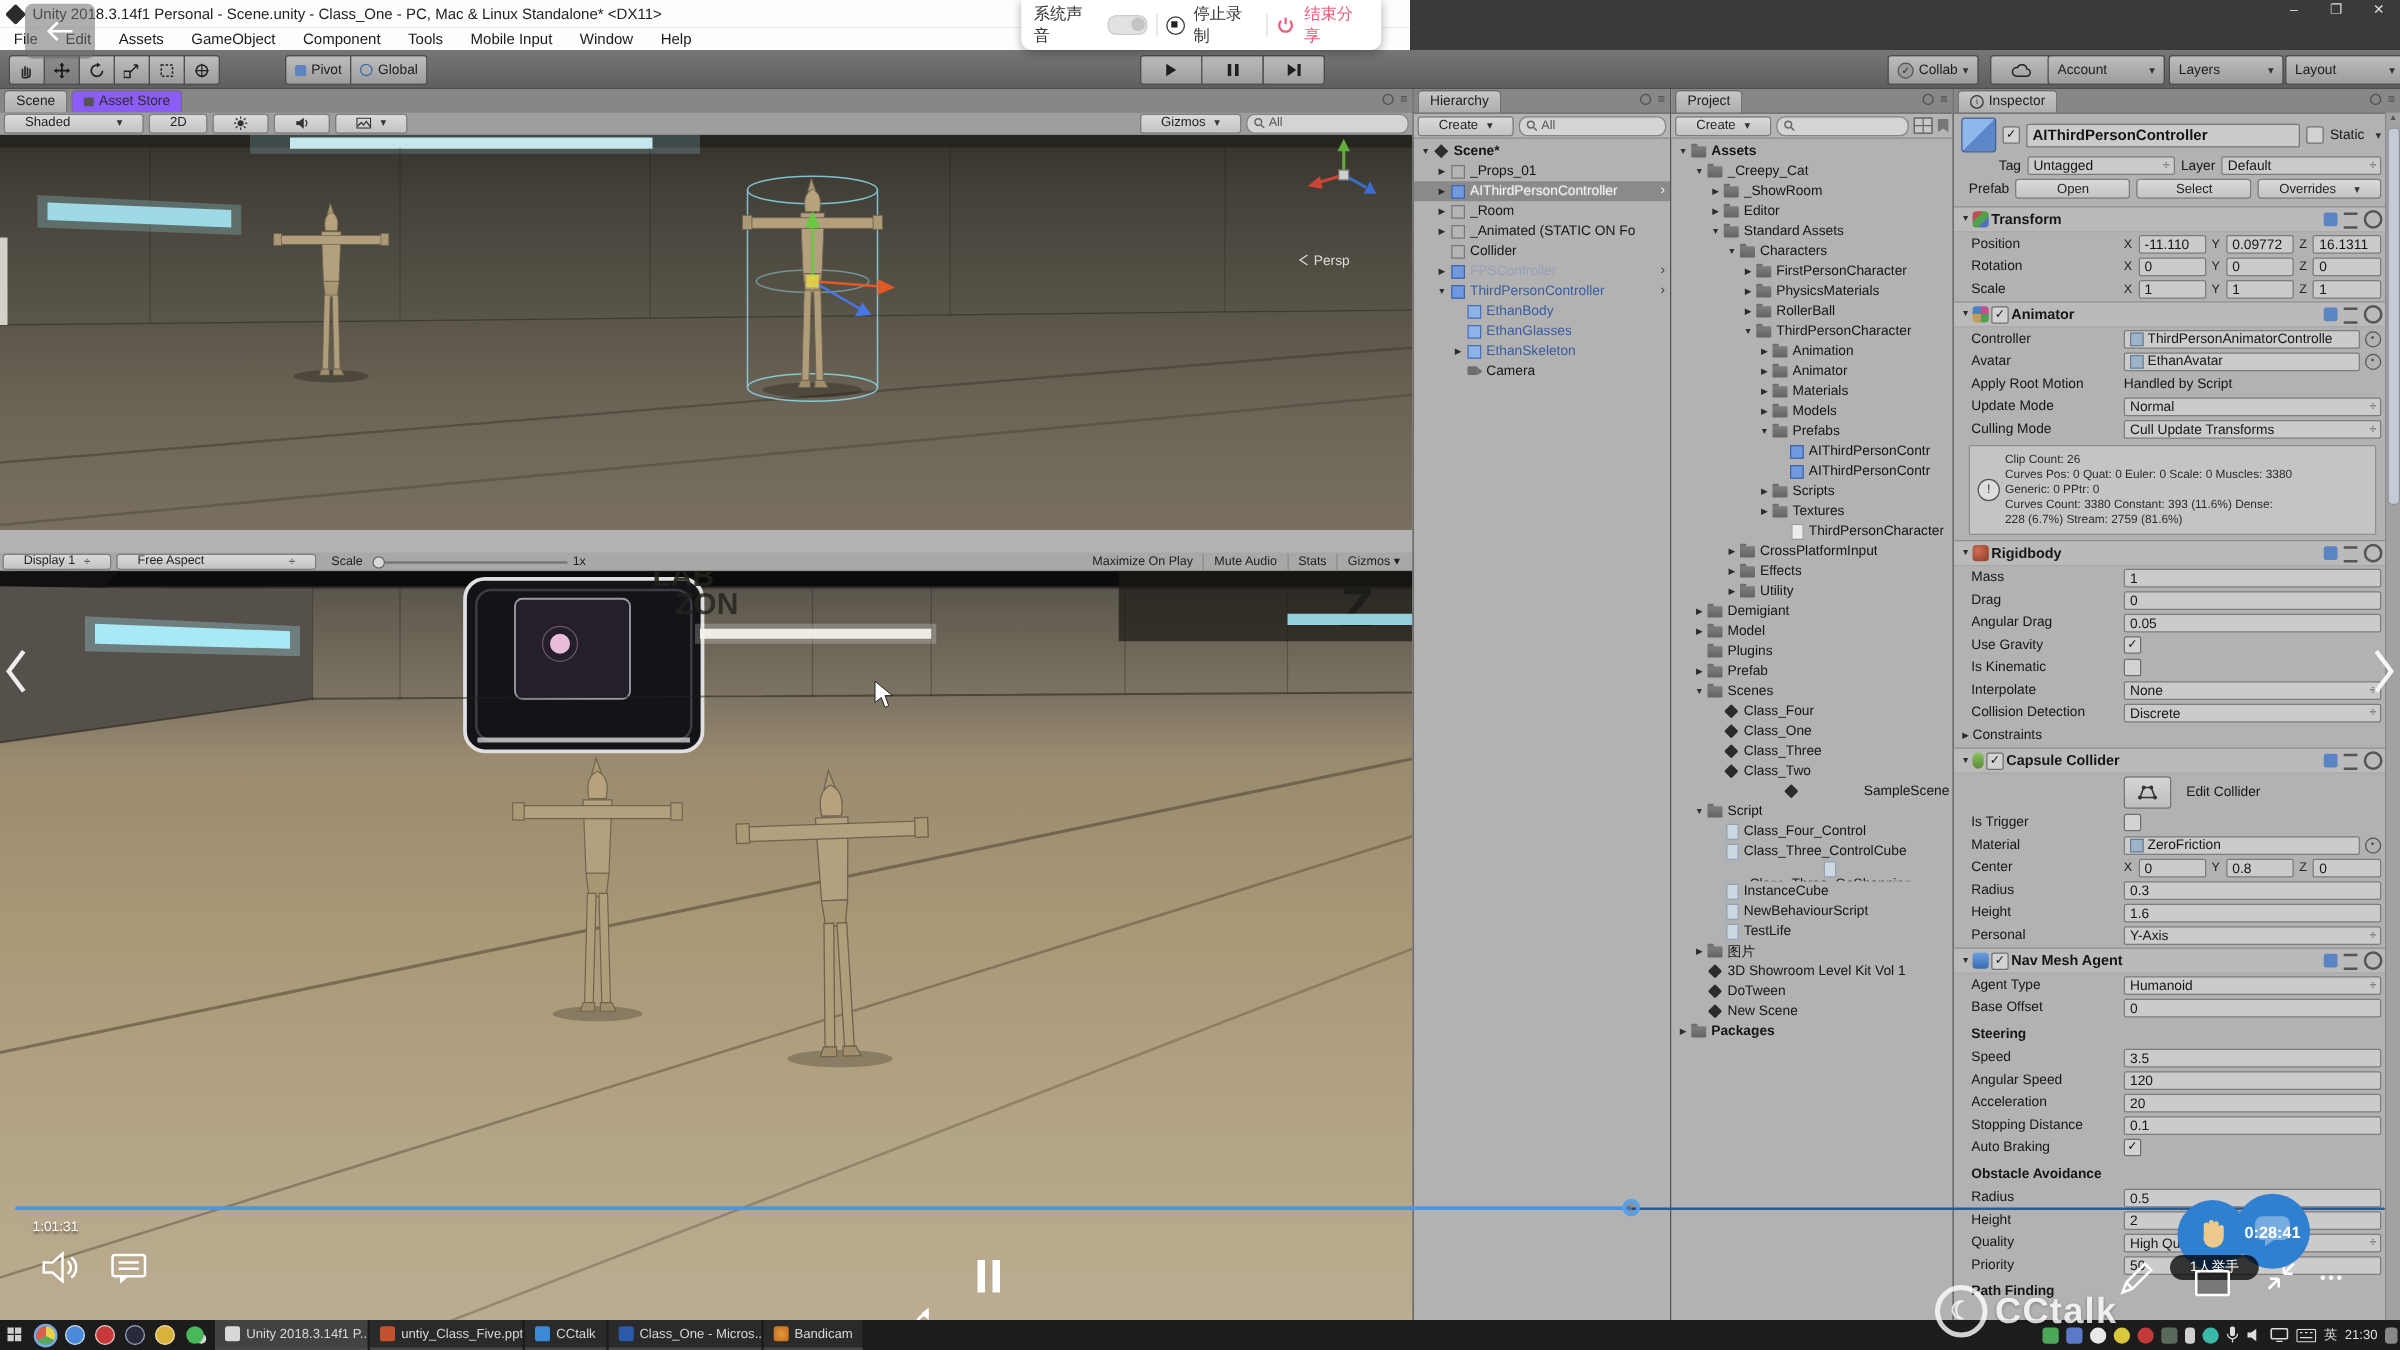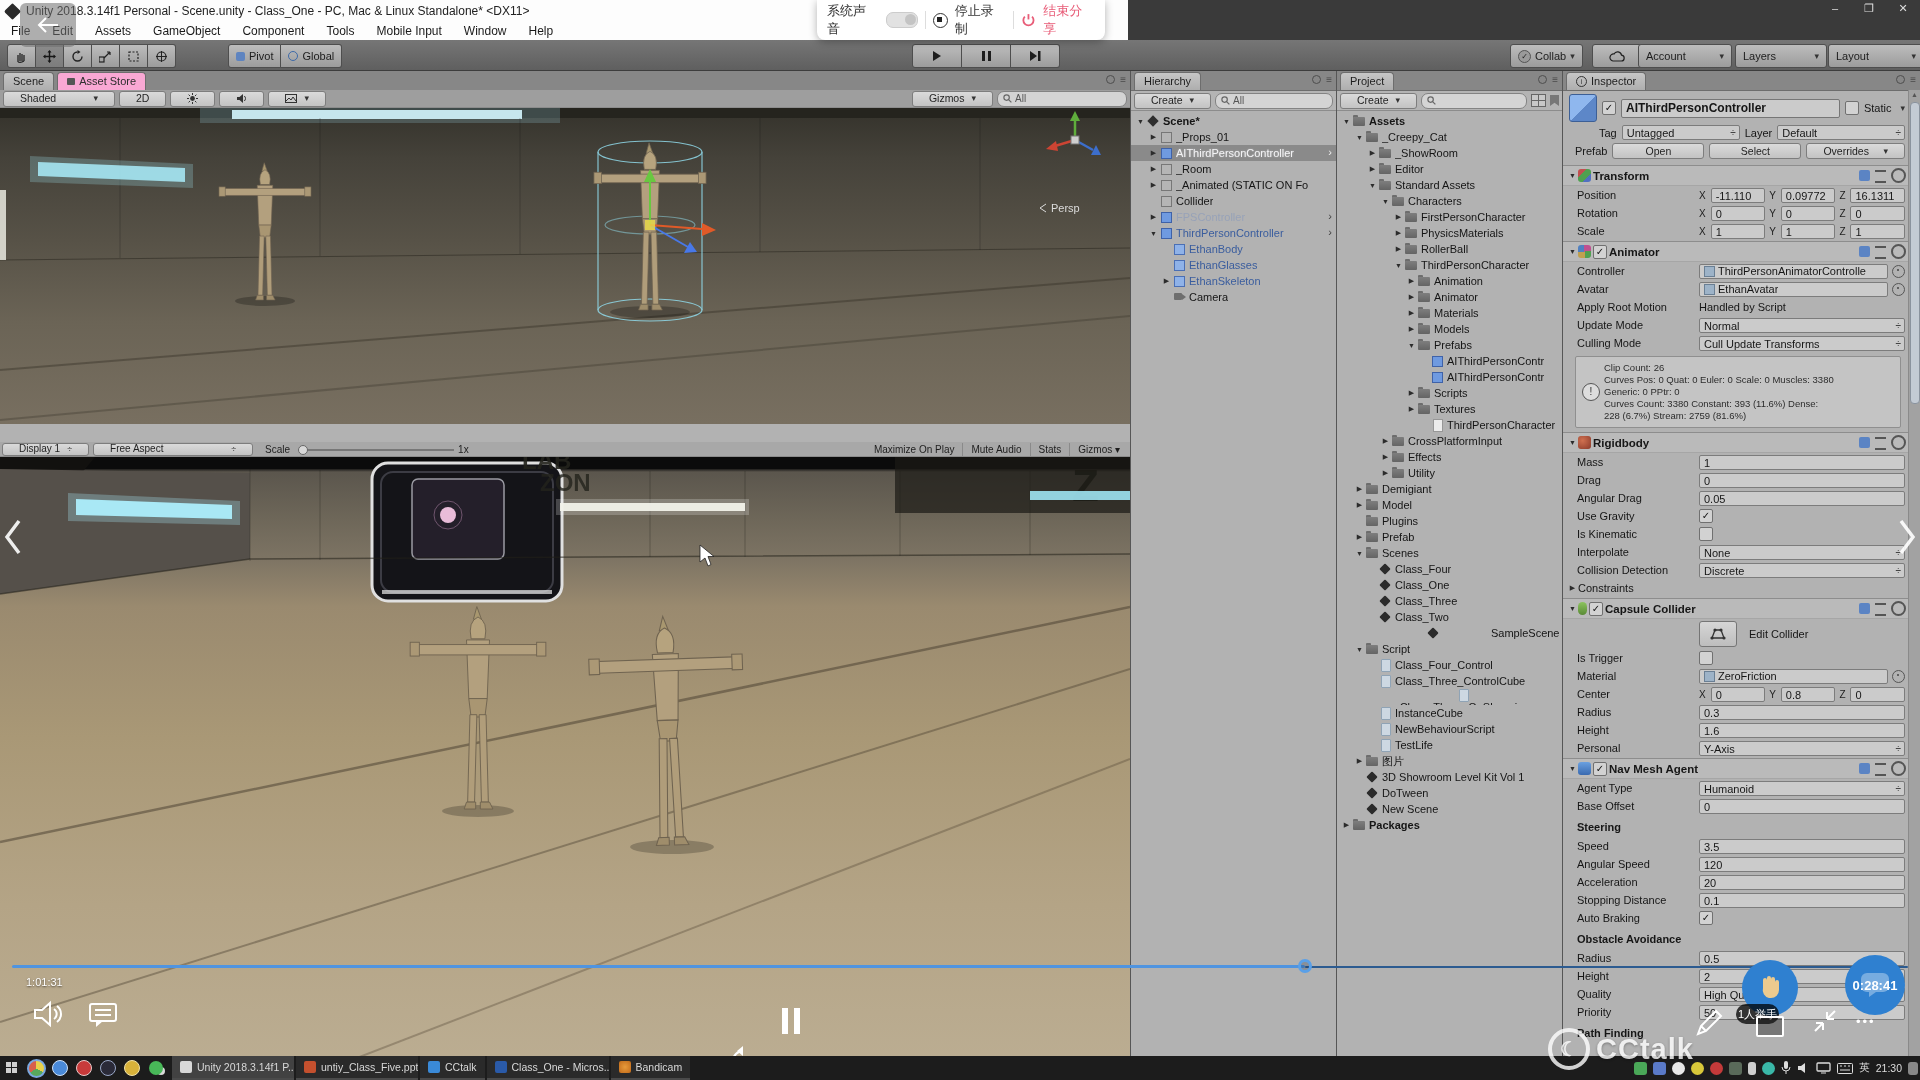--- a/index.html
+++ b/index.html
@@ -28,21 +28,21 @@
 .tgrp{position:absolute;top:4px;display:flex}
 .tbtn{height:22px;background:linear-gradient(#bdbdbd,#9c9c9c);border:1px solid #4e4e4e;border-left:none;display:flex;align-items:center;justify-content:center;padding:0 7px;font-size:11px;color:#1d1d1d}
 .tgrp .tbtn:first-child{border-left:1px solid #4e4e4e;border-radius:3px 0 0 3px}
 .tgrp .tbtn:last-child{border-radius:0 3px 3px 0}
 .tbtn.active{background:linear-gradient(#8b8b8b,#7d7d7d)}
 .ddar{font-size:9px;color:#333;margin-left:4px}
 .ti{display:block}
 
 .tabbar{background:#878787;border-bottom:1px solid #6d6d6d;display:flex;align-items:flex-end;position:relative}
 .tab{height:17px;line-height:17px;padding:0 9px;font-size:11px;color:#1d1d1d;background:linear-gradient(#c6c6c6,#aeaeae);border:1px solid #6d6d6d;border-bottom:none;border-radius:4px 4px 0 0;margin-left:3px;display:flex;align-items:center;gap:4px}
-.tab.inactive{background:#f9a8d4;color:#2e2e2e}
+.tab.inactive{background:#8b5cf6;color:#2e2e2e}
 .tbicons{position:absolute;right:4px;top:4px;display:flex;gap:5px;color:#4a4a4a;font-size:10px;align-items:center}
 .lockdot{width:7px;height:7px;border:1.2px solid #4e4e4e;border-radius:50%}
 .ptool{height:20px;background:#b4b4b4;border-bottom:1px solid #8c8c8c;display:flex;align-items:center;padding:0 3px;gap:4px;box-sizing:border-box}
 .btn-sm{height:16px;line-height:15px;padding:0 16px;font-size:10.5px;background:linear-gradient(#dadada,#c3c3c3);border:1px solid #7d7d7d;border-radius:3px;color:#1f1f1f;display:flex;align-items:center;gap:3px;box-sizing:border-box}
 .search{flex:1;height:14px;background:#d4d4d4;border:1px solid #838383;border-radius:7px;display:flex;align-items:center;padding:0 5px;font-size:10px;color:#555;gap:3px;overflow:hidden}
 
 .trow{height:16px;display:flex;align-items:center;font-size:11px;color:#151515;position:relative;white-space:nowrap;overflow:hidden}
 .trow.sel{background:#8a8a8a}
 .trow.sel .lbl{color:#f4f4f6;text-shadow:0 0 2px rgba(255,255,255,.4)}
 .arr{width:11px;font-size:7px;color:#2c2c2c;text-align:center;flex:none}
@@ -100,21 +100,21 @@
 .pov{z-index:90}
 #pbar{left:12px;top:964px;width:1896px;height:6px;z-index:90}
 #pfill{position:absolute;left:0;top:1px;height:3px;background:#4f94e0;border-radius:2px}
 #prest{position:absolute;right:0;top:1.5px;height:2px;background:#2c5b90;border-radius:2px}
 #pknob{position:absolute;top:-5px;width:14px;height:14px;border:3px solid #5aa0e8;border-radius:50%;background:rgba(18,40,70,.25);box-sizing:border-box}
 .ptime{color:#fff;font-size:11px;z-index:90;text-shadow:0 1px 2px rgba(0,0,0,.6)}
 .pcbtn{color:#fff;z-index:90}
 .circnum{position:relative;width:34px;height:34px}
 .circnum .num{position:absolute;left:0;top:12px;width:100%;text-align:center;font-size:9px;color:#fff}
 .bluecirc{border-radius:50%;background:#2f80d0;z-index:91;display:flex;align-items:center;justify-content:center}
-.tooltip{background:rgba(0,0,0,.75);border-radius:11px;color:#fff;font-size:11px;line-height:20px;padding:0 2px;z-index:92;white-space:nowrap}
+.tooltip{background:rgba(0,0,0,.75);border-radius:11px;color:#fff;font-size:11px;line-height:20px;padding:0 16px;z-index:92;white-space:nowrap}
 .tvico{width:24px;height:17px;border:2px solid #fff;border-radius:2px;background:rgba(30,30,30,.4);z-index:93}
 .dots{color:#fff;font-size:13px;letter-spacing:2px;z-index:92}
 
 #taskbar{left:0;top:1056px;width:1920px;height:24px;background:#1c1c1c;display:flex;align-items:center;z-index:94}
 .tico{width:24px;height:24px;display:flex;align-items:center;justify-content:center;flex:none}
 .winlogo{width:12px;height:12px;display:grid;grid-template-columns:5px 5px;grid-template-rows:5px 5px;gap:1px}
 .winlogo span{background:#cfcfcf}
 .dot{border-radius:50%;display:block}
 .tapp{height:24px;display:flex;align-items:center;gap:5px;padding:0 8px;font-size:10.5px;color:#d8d8d8;background:#2a2a2a;margin-right:2px;max-width:122px;overflow:hidden;white-space:nowrap;border-bottom:2px solid #4a4a4a;box-sizing:border-box}
 .tapp.active{background:#424242}
@@ -1224,21 +1224,21 @@
         <path d="M7,17 A10,10 0 1 0 17,7" stroke="#fff" fill="none" stroke-width="2.2"></path>
         <path d="M17,2 l6,5 -6,5 Z" fill="#fff"></path>
       </svg>
     
   </div>
   <div class="abs bluecirc" style="left:1742px;top:960px;width:56px;height:56px">
     <svg width="26" height="28" viewBox="0 0 26 28">
         <path d="M6,14 V6 a2,2 0 0 1 4,0 V4 a2,2 0 0 1 4,0 v1 a2,2 0 0 1 4,0 v3 a2,2 0 0 1 4,0 v8 a8,8 0 0 1 -8,8 h-2 a8,8 0 0 1 -6,-10 Z" fill="#ecca8e"></path>
       </svg>
   </div>
-  <div class="abs bluecirc" style="left:1845px;top:955px;width:60px;height:60px">
+  <div class="abs bluecirc" style="left:1788px;top:955px;width:60px;height:60px">
     <svg width="30" height="26" viewBox="0 0 30 26" style="position:absolute">
         <rect x="1" y="1" width="28" height="19" rx="6" fill="rgba(255,255,255,0.35)"></rect>
         <path d="M9,20 L9,25 L16,20" fill="rgba(255,255,255,0.35)"></path>
       </svg>
     <span style="position:relative;color:#fff;font-size:13px;font-weight:bold">0:28:41</span>
   </div>
   <div class="abs tooltip" style="left:1736px;top:1004px">1人举手</div>
   <div class="abs tvico" style="left:1756px;top:1016px"></div>
   <div class="abs pcbtn" style="left:1694px;top:1008px">
     <svg width="30" height="30" viewBox="0 0 30 30">

